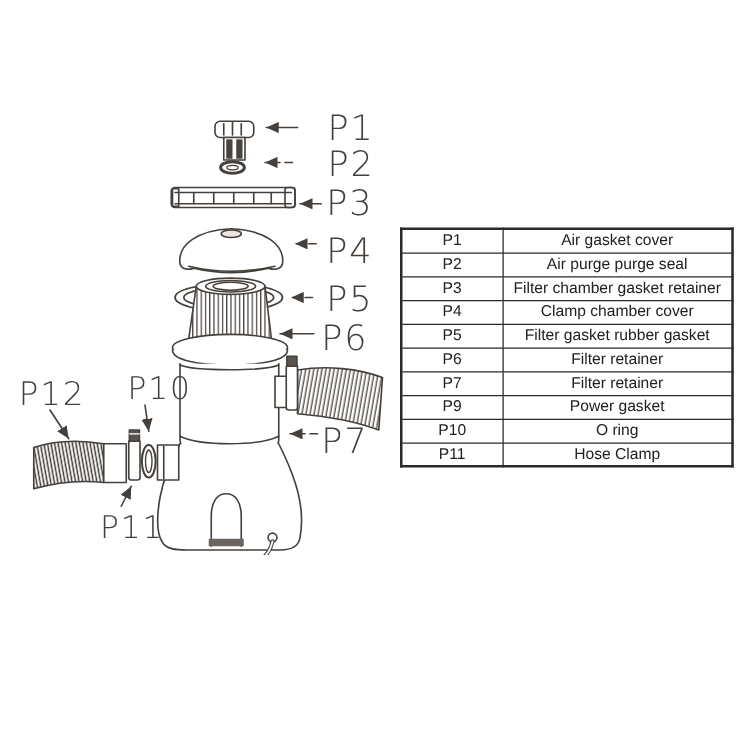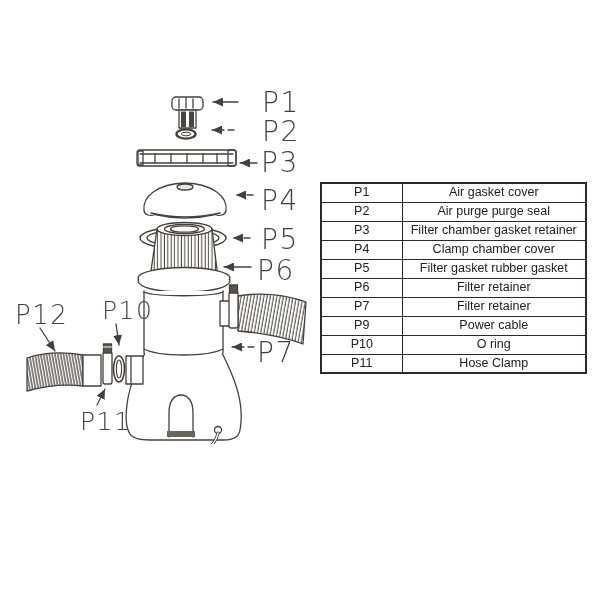--- a/index.html
+++ b/index.html
@@ -234,21 +234,21 @@
       <tr>
         <td>P6</td>
         <td>Filter retainer</td>
       </tr>
       <tr>
         <td>P7</td>
         <td>Filter retainer</td>
       </tr>
       <tr>
         <td>P9</td>
-        <td>Power cable</td>
+        <td>Power gasket</td>
       </tr>
       <tr>
         <td>P10</td>
         <td>O ring</td>
       </tr>
       <tr>
         <td>P11</td>
         <td>Hose Clamp</td>
       </tr>
     </tbody>

